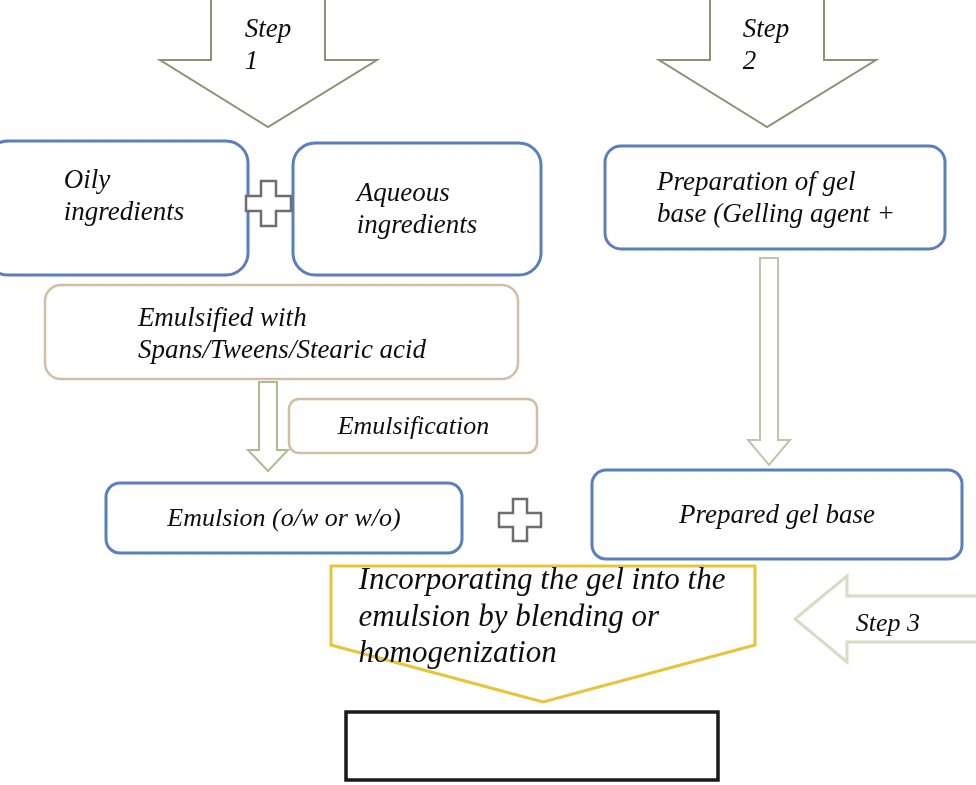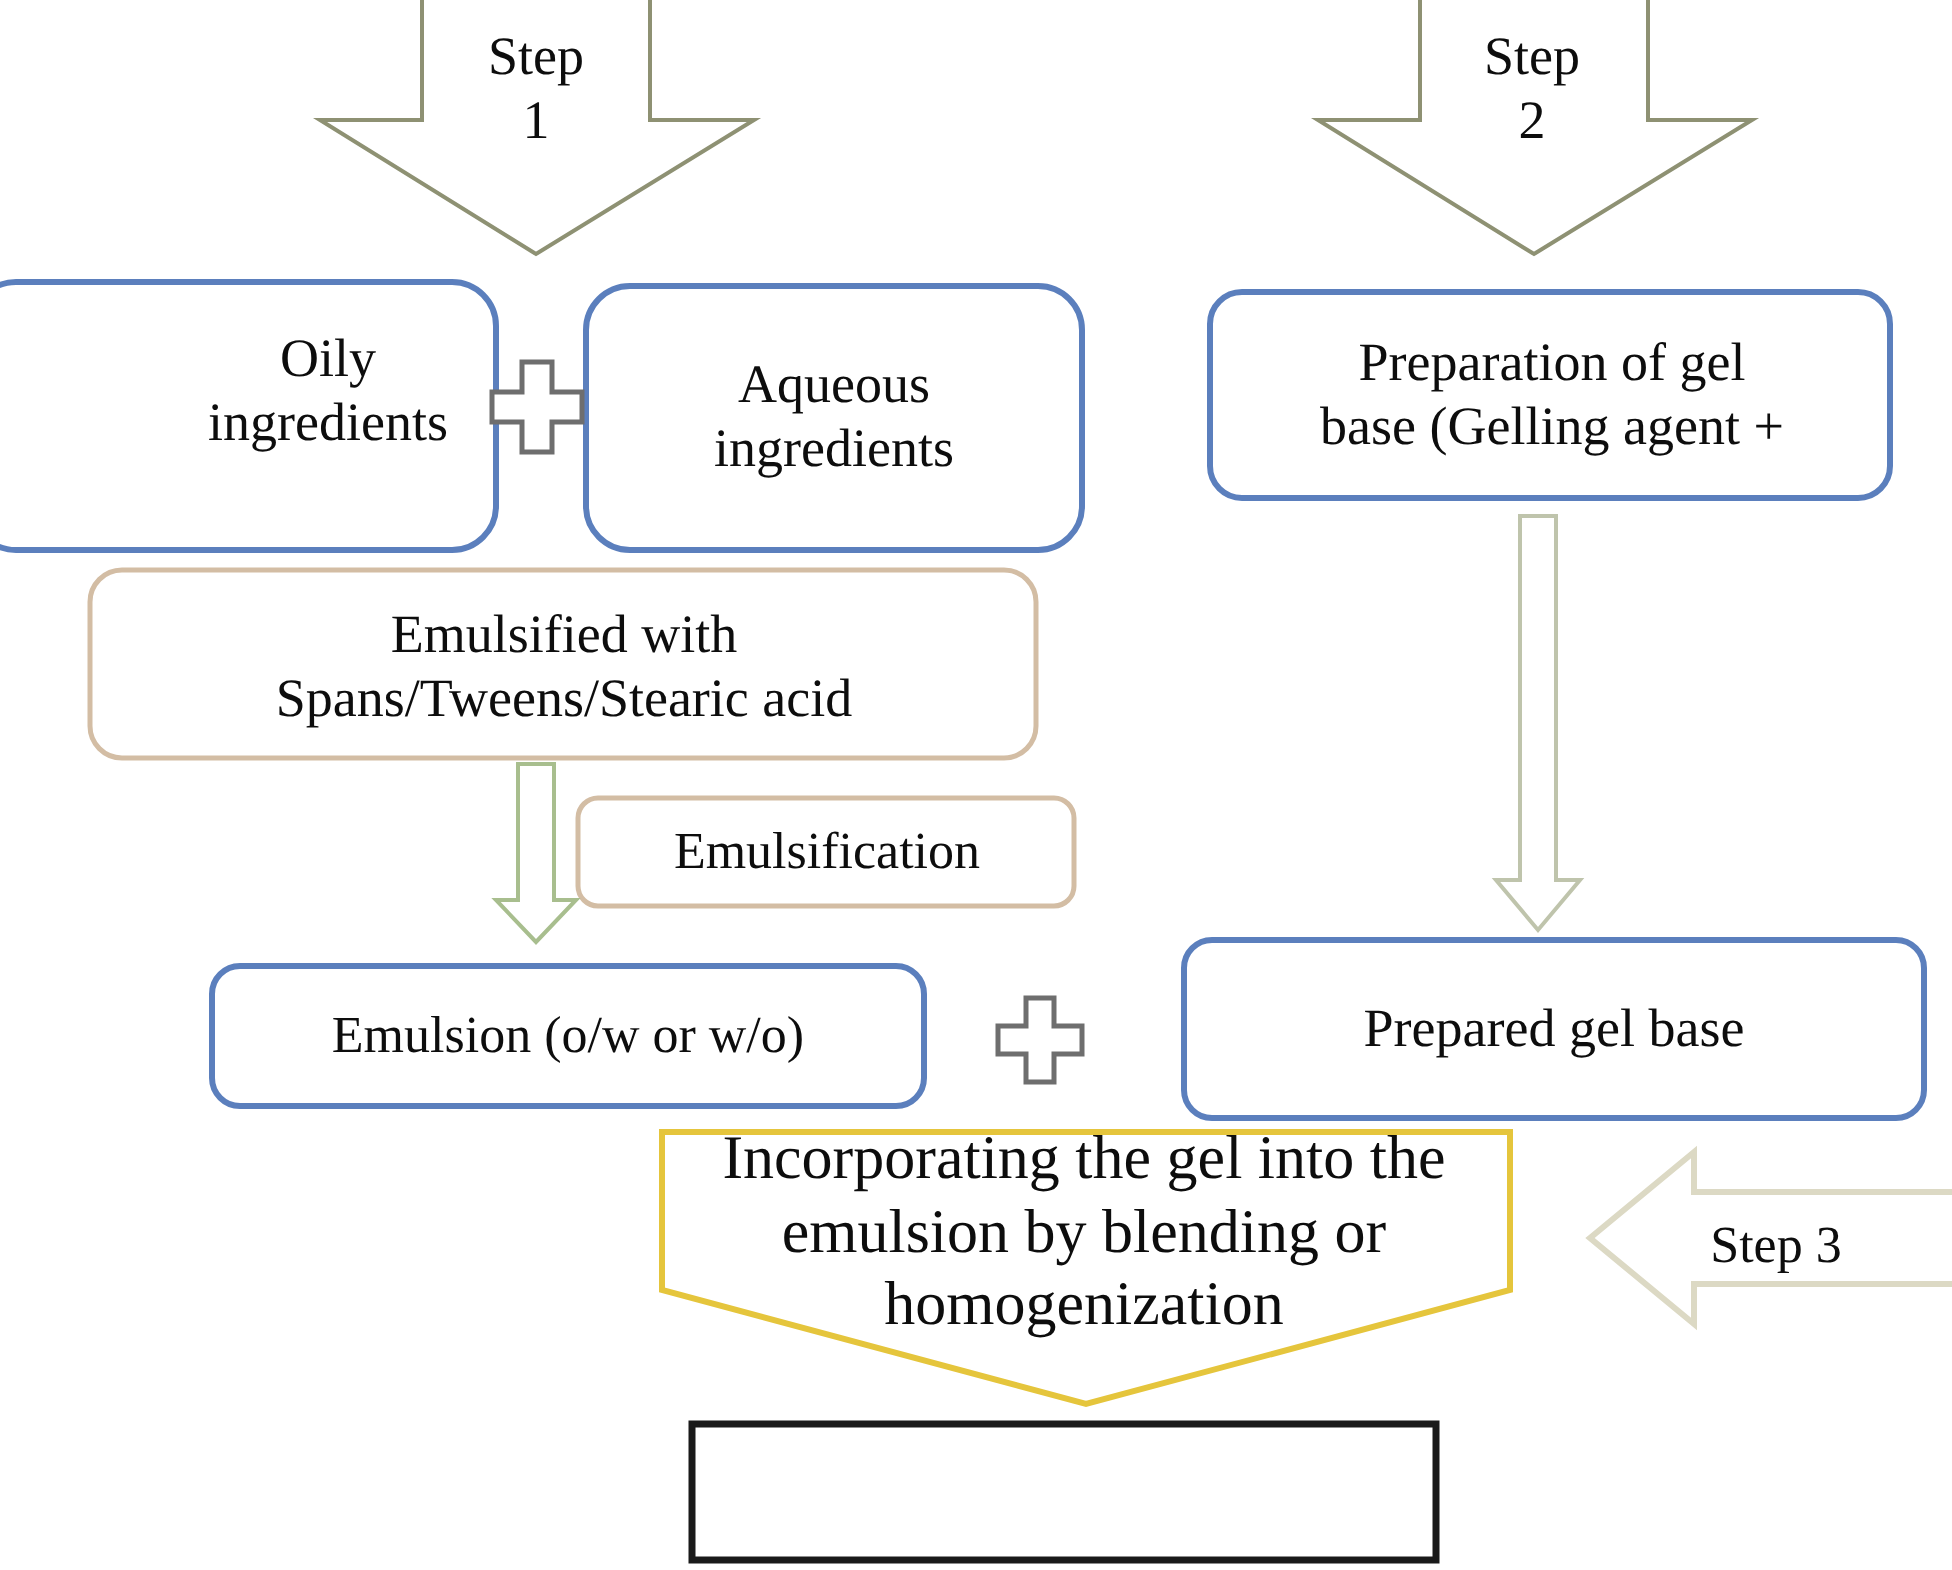--- a/index.html
+++ b/index.html
@@ -33,27 +33,27 @@
     height: 785px;
     pointer-events: none;
   }
 
   
   .label {
     position: absolute;
     display: flex;
     align-items: center;
     justify-content: center;
-    text-align: center;
     line-height: 1.18;
     white-space: pre-line;
     color: #0d0d0d;
+    font-style: italic;
   }
 
-  .lbl-oily        { left: 0px;   top: 140px; width: 248px; height: 112px; font-size: 27px; padding-left: 40px; }
+  .lbl-oily        { left: 0px;   top: 140px; width: 248px; height: 112px; font-size: 27px; }
   .lbl-aqueous     { left: 292px; top: 142px; width: 250px; height: 133px; font-size: 27px; }
   .lbl-gelprep     { left: 606px; top: 148px; width: 340px; height: 100px; font-size: 27px; border-radius: 15px; }
   .lbl-emulsified  { left: 46px;  top: 288px; width: 472px; height: 92px;  font-size: 27px; }
   .lbl-emulsific   { left: 290px; top: 399px; width: 247px; height: 54px;  font-size: 26px; }
   .lbl-emulsion    { left: 106px; top: 483px; width: 356px; height: 70px;  font-size: 26px; border-radius: 20px; }
   .lbl-prepgel     { left: 592px; top: 470px; width: 370px; height: 90px;  font-size: 27px; }
   .lbl-incorp      { left: 332px; top: 566px; width: 420px; height: 100px; font-size: 31px; }
   .lbl-emulgel     { left: 346px; top: 712px; width: 372px; height: 68px;  font-size: 27px; }
 
   .lbl-step1       { left: 205px; top: 6px;   width: 126px; height: 78px;  font-size: 27px; }

